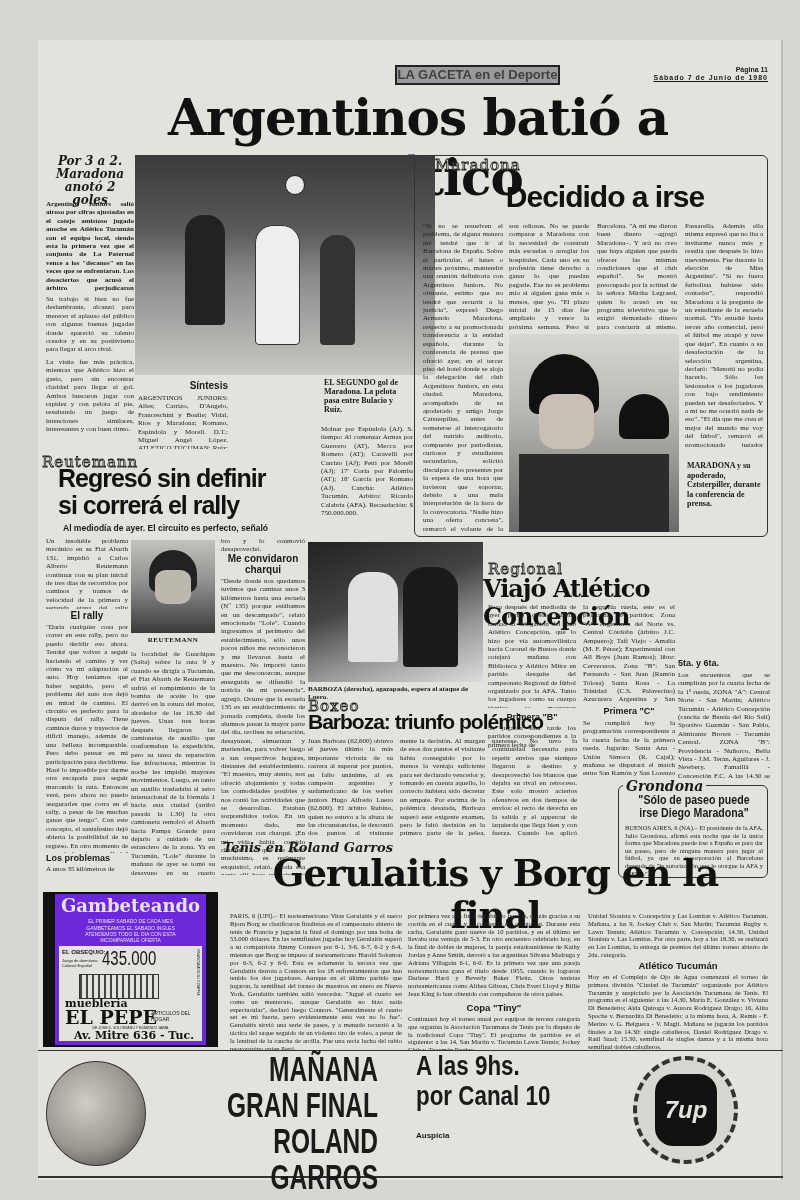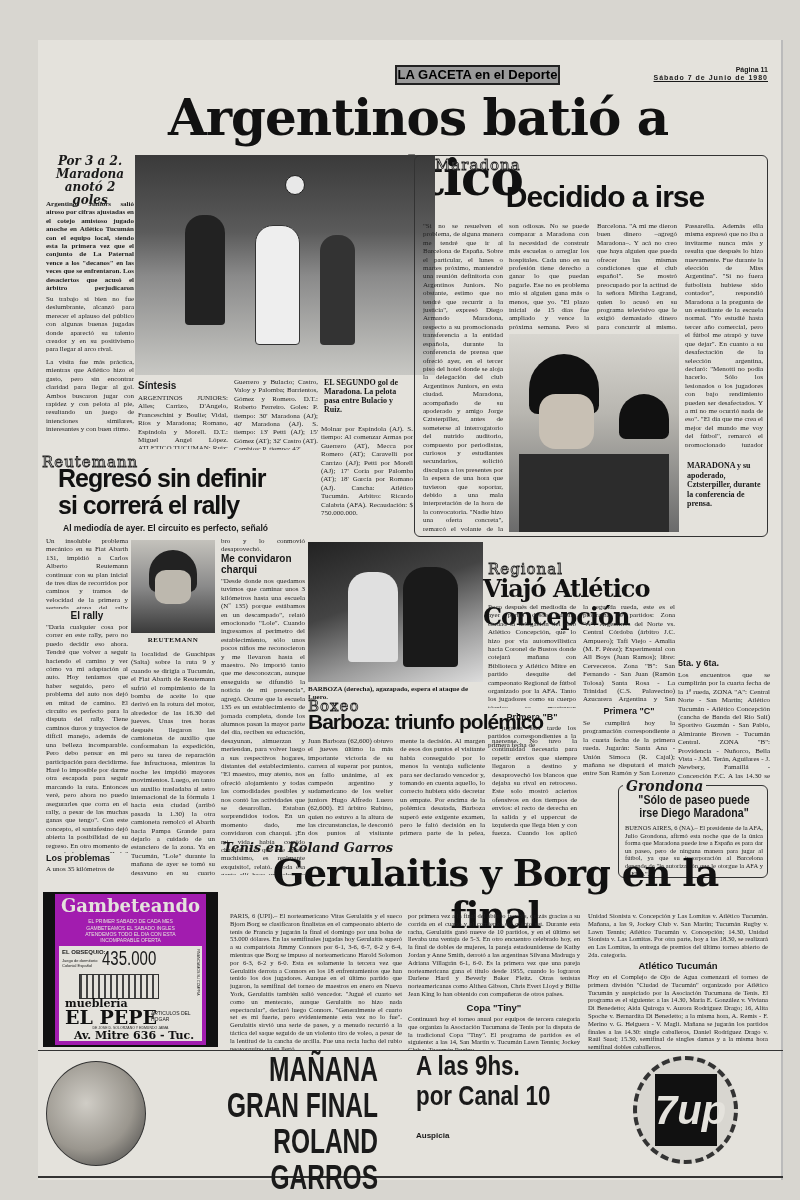--- a/index.html
+++ b/index.html
@@ -2,21 +2,21 @@
 <html><head>
 <meta charset="utf-8">
 <style>
 *{box-sizing:border-box;margin:0;padding:0}
 html,body{width:800px;height:1200px;background:#d8d6d0;overflow:hidden}
 .page{position:absolute;left:38px;top:40px;width:745px;height:1140px;background:#e4e2dc;border-right:2px solid #bbb;font-family:"Liberation Serif",serif;color:#1a1a1a}
 .abs{position:absolute}
 .txt{font-size:7px;line-height:8.4px;text-align:justify;color:#222;overflow:hidden}
 .sans{font-family:"Liberation Sans",sans-serif}
 .photo{background:#555;overflow:hidden}
-.hdr-box{left:357px;top:25px;width:165px;height:20px;background:#9a9a9a;border:2px solid #222;font-family:"Liberation Sans",sans-serif;font-weight:bold;font-size:13px;line-height:16px;text-align:center;color:#000000}
+.hdr-box{left:357px;top:25px;width:165px;height:20px;background:#9a9a9a;border:2px solid #222;font-family:"Liberation Sans",sans-serif;font-weight:bold;font-size:13px;line-height:16px;text-align:center;color:#404040}
 .outline{font-family:"DejaVu Serif",serif;font-size:15px;letter-spacing:1px;color:#e4e2dc;-webkit-text-stroke:0.8px #222;font-weight:normal}
 .hl{font-family:"DejaVu Serif",serif;font-weight:bold;color:#111;letter-spacing:-1px}
 .ss-hl{font-family:"Liberation Sans",sans-serif;font-weight:bold;color:#111;letter-spacing:-1px}
 .cap{font-size:8px;line-height:9px;font-weight:bold}
 b{font-weight:bold}
 </style>
 </head>
 <body>
 
 <div class="page">
@@ -35,23 +35,22 @@
   <div class="abs txt" style="left:8px;top:318px;width:88px;height:92px">La visita fue más práctica, mientras que Atlético hizo el gasto, pero sin encontrar claridad para llegar al gol. Ambos buscaron jugar con rapidez y con pelota al pie, resultando un juego de intenciones similares, interesantes y con buen ritmo.</div>
 
   <div class="abs photo" style="left:97px;top:115px;width:300px;height:220px;background:linear-gradient(180deg,#3a3a3a 0%,#5b5b5b 35%,#8a8a8a 55%,#c8c8c4 100%)">
     <div class="abs" style="left:150px;top:20px;width:20px;height:20px;border-radius:50%;background:#e8e8e8;border:1px solid #222"></div>
     <div class="abs" style="left:50px;top:60px;width:40px;height:110px;background:#222;border-radius:18px 18px 4px 4px"></div>
     <div class="abs" style="left:120px;top:70px;width:45px;height:120px;background:#eee;border-radius:18px 18px 4px 4px;border:1px solid #333"></div>
     <div class="abs" style="left:185px;top:80px;width:35px;height:110px;background:#333;border-radius:16px 16px 4px 4px"></div>
   </div>
   <div class="abs cap" style="left:286px;top:338px;width:88px">EL SEGUNDO gol de Maradona. La pelota pasa entre Bulacio y Ruiz.</div>
 
-  <div class="abs sans" style="left:100px;top:340px;width:90px;text-align:left;font-weight:bold;font-size:10px">Síntesis</div>
+  <div class="abs sans" style="left:100px;top:340px;width:90px;text-align:right;font-weight:bold;font-size:10px">Síntesis</div>
   <div class="abs txt" style="left:100px;top:354px;width:90px;height:55px">ARGENTINOS JUNIORS: Alles; Carrizo, D'Angelo, Franceschini y Boulie; Vidal, Ríos y Maradona; Romano, Espíndola y Morell. D.T.: Miguel Angel López. ATLETICO TUCUMAN: Ruiz; Burgos, Millicay,</div>
-  <div class="abs txt" style="left:196px;top:338px;width:84px;height:72px">Guerrero y Bulacio; Castro, Valoy y Palomba; Barrientos, Gómez y Romero. D.T.: Roberto Ferreiro. Goles: P. tiempo: 30' Maradona (AJ); 40' Maradona (AJ). S. tiempo: 13' Petti (AJ); 15' Gómez (AT); 32' Castro (AT). Cambios: P. tiempo: 42'</div>
   <div class="abs txt" style="left:283px;top:385px;width:92px;height:105px">Molnar por Espíndola (AJ). S. tiempo: Al comenzar Armas por Guerrero (AT), Mecca por Romero (AT); Caravelli por Carrizo (AJ); Petti por Morell (AJ); 17' Coria por Palomba (AT); 18' García por Romano (AJ). Cancha: Atlético Tucumán. Arbitro: Ricardo Calabria (AFA). Recaudación: $ 750.000.000.</div>
 
   <div class="abs" style="left:376px;top:115px;width:354px;height:382px;border:1.5px solid #333;border-radius:6px">
     <div class="abs outline" style="left:20px;top:0px">Maradona</div>
     <div class="abs ss-hl" style="left:40px;top:24px;width:300px;font-size:30px;text-align:center">Decidido a irse</div>
     <div class="abs txt" style="left:8px;top:66px;width:80px;height:310px">"Si no se resuelven el problema, de alguna manera me tendré que ir al Barcelona de España. Sobre el particular, el lunes o martes próximo, mantendré una reunión definitoria con Argentinos Juniors. No obstante, estimo que no tendré que recurrir a la justicia", expresó Diego Armando Maradona, respecto a su promocionada transferencia a la entidad española, durante la conferencia de prensa que ofreció ayer, en el tercer piso del hotel donde se aloja la delegación del club Argentinos Juniors, en esta ciudad. Maradona, acompañado de su apoderado y amigo Jorge Cztsterpiller, antes de someterse al interrogatorio del nutrido auditorio, compuesto por periodistas, curiosos y estudiantes secundarios, solicitó disculpas a los presentes por la espera de una hora que tuvieron que soportar, debido a una mala interpretación de la hora de la convocatoria. "Nadie hizo una oferta concreta", remarcó el volante de la selección nacional al preguntársele por la oferta de Deportivo Español, de Buenos Aires. Respecto a las declaraciones que hicieron sobre el monto de su transferencia, dijo "me molestan y</div>
     <div class="abs txt" style="left:94px;top:66px;width:80px;height:110px">son odiosas. No se puede comparar a Maradona con la necesidad de construir más escuelas o arreglar los hospitales. Cada uno en su profesión tiene derecho a ganar lo que puedan pagarle. Ese no es problema mío si alguien gana más o menos, que yo. "El plazo inicial de 15 días fue ampliado y vence la próxima semana. Pero si todavía no hay una definición, la propuesta se renovará por 15 días más", aclaró Cztsterpiller, refiriéndose a la propuesta del</div>
     <div class="abs txt" style="left:182px;top:66px;width:80px;height:110px">Barcelona. "A mí me dieron buen dinero –agregó Maradona–. Y acá no creo que haya alguien que pueda ofrecer las mismas condiciones que el club español". Se mostró preocupado por la actitud de la señora Mirtha Legrand, quien lo acusó en su programa televisivo que le exigió demasiado dinero para concurrir al mismo. Sobre el entredicho manifestó "no quise ir porque yo defiendo a los jugadores. Esa señora ya tuvo problemas con Randazzo y</div>
     <div class="abs txt" style="left:270px;top:66px;width:78px;height:225px">Passarella. Además ella misma expresó que no iba a invitarme nunca más y resulta que después lo hizo nuevamente. Fue durante la elección de Miss Argentina". "Si no fuera futbolista hubiese sido contador", respondió Maradona a la pregunta de un estudiante de la escuela normal. "Yo estudié hasta tercer año comercial, pero el fútbol me atrapó y tuve que dejar". En cuanto a su desafectación de la selección argentina, declaró: "Menotti no podía hacerlo. Sólo los lesionados o los jugadores con bajo rendimiento pueden ser desafectados. Y a mí no me ocurrió nada de eso". "El día que me crea el mejor del mundo me voy del fútbol", remarcó el promocionado jugador argentino, cuando se lo consultó sobre si era más que Pelé. "No me siento el mejor, ni el número uno –continuó–. Porque si así fuera no tendría más motivaciones para seguir jugando".</div>
     <div class="abs photo" style="left:94px;top:178px;width:170px;height:198px;background:linear-gradient(180deg,#d8d6d0 0%,#b8b6b0 40%,#6a6a6a 100%)">
@@ -75,21 +74,21 @@
   <div class="abs txt" style="left:8px;top:825px;width:82px;height:10px">A unos 35 kilómetros de</div>
 
   <div class="abs photo" style="left:93px;top:500px;width:84px;height:93px;background:linear-gradient(180deg,#c4c2bc 0%,#8a8a8a 50%,#3a3a3a 100%)">
     <div class="abs" style="left:18px;top:10px;width:48px;height:42px;background:#222;border-radius:24px 24px 8px 8px"></div>
     <div class="abs" style="left:24px;top:30px;width:36px;height:34px;background:#bdb8ae;border-radius:30%"></div>
   </div>
   <div class="abs" style="left:93px;top:596px;width:84px;text-align:center;font-size:7px;font-weight:bold;letter-spacing:0.5px">REUTEMANN</div>
   <div class="abs txt" style="left:93px;top:610px;width:84px;height:225px">la localidad de Guachipas (Salta) sobre la ruta 9 y cuando se dirigía a Tucumán, el Fiat Abarth de Reutemann sufrió el rompimiento de la bomba de aceite lo que derivó en la rotura del motor, alrededor de las 16.30 del jueves. Unas tres horas después llegaron las camionetas de auxilio que conformaban la expedición, pero su tarea de reparación fue infructuosa, mientras la noche les impidió mayores movimientos. Luego, en tanto un auxilio trasladaba al astro internacional de la fórmula 1 hacia esta ciudad (arribó pasada la 1.30) la otra camioneta remolcó el Abarth hacia Pampa Grande para dejarlo a cuidado de un estanciero de la zona. Ya en Tucumán, "Lole" durante la mañana de ayer se tomó su desayuno en su cuarto atendió al periodismo. Embarcó a las 12, pero en esas tres horas que estuvo en plena parada salteña, una circunstancia le atrapó el asom-</div>
 
   <div class="abs txt" style="left:183px;top:497px;width:84px;height:16px">bro y lo conmovió desaprovechó.</div>
-  <div class="abs sans" style="left:183px;top:513px;width:84px;text-align:left;font-weight:bold;font-size:10px;line-height:11px">Me convidaron charqui</div>
+  <div class="abs sans" style="left:183px;top:513px;width:84px;text-align:center;font-weight:bold;font-size:10px;line-height:11px">Me convidaron charqui</div>
   <div class="abs txt" style="left:183px;top:537px;width:84px;height:298px">"Desde donde nos quedamos tuvimos que caminar unos 3 kilómetros hasta una escuela (Nº 135) porque estábamos en un descampado", relató emocionado "Lole". Cuando ingresamos al perímetro del establecimiento, sólo unos pocos niños me reconocieron y me llevaron hasta el maestro. No importó tanto que me desconozcan, aunque enseguida se difundió la noticia de mi presencia", agregó. Ocurre que la escuela 135 es un establecimiento de jornada completa, donde los alumnos pasan la mayor parte del día, reciben su educación, desayunan, almuerzan y meriendan, para volver luego a sus respectivos hogares, distantes del establecimiento. "El maestro, muy atento, nos ofreció alojamiento y todas las comodidades posibles y nos contó las actividades que se desarrollan. Estaban sorprendidos todos. En un momento dado, me convidaron con charqui. ¡En mi vida había comido charqui! Lo que me gustó muchísimo, es realmente exquisito!, relató. "Toda esa gente allí hace una obra de Dios, es increíble todo su trabajo y toda su fe, me quedé realmente impresionado, yo nunca había visto una vocación de servicio igual".</div>
 
   <div class="abs photo" style="left:270px;top:502px;width:175px;height:140px;background:linear-gradient(160deg,#222 0%,#444 40%,#999 70%,#ddd 100%)">
     <div class="abs" style="left:40px;top:30px;width:50px;height:90px;background:#e0e0e0;border-radius:20px 20px 4px 4px"></div>
     <div class="abs" style="left:95px;top:25px;width:55px;height:100px;background:#1a1a1a;border-radius:22px 22px 4px 4px"></div>
   </div>
   <div class="abs cap" style="left:270px;top:645px;width:175px;font-size:7px;line-height:8px">BARBOZA (derecha), agazapado, espera el ataque de Luero.</div>
 
   <div class="abs outline" style="left:450px;top:520px">Regional</div>
   <div class="abs hl" style="left:445px;top:535px;width:290px;font-size:24px;line-height:28px">Viajó Atlético Concepción</div>
@@ -120,21 +119,21 @@
   <div class="abs hl" style="left:185px;top:812px;width:545px;font-size:37px;line-height:42px;text-align:center">Gerulaitis y Borg en la final</div>
 
   <div class="abs txt" style="left:192px;top:872px;width:172px;height:138px;font-size:6.6px;line-height:7.8px">PARIS, 6 (UPI).– El norteamericano Vitas Gerulaitis y el sueco Bjorn Borg se clasificaron finalistas en el campeonato abierto de tenis de Francia y jugarán la final el domingo por una bolsa de 53.000 dólares. En las semifinales jugadas hoy Gerulaitis superó a su compatriota Jimmy Connors por 6-1, 3-6, 6-7, 6-2 y 6-4, mientras que Borg se impuso al norteamericano Harold Solomon por 6-3, 6-2 y 6-0. Esta es solamente la tercera vez que Gerulaitis derrota a Connors en los 18 enfrentamientos que han tenido los dos jugadores. Aunque en el último partido que jugaron, la semifinal del torneo de maestros en enero en Nueva York, Gerulaitis también salió vencedor. "Jugué el cuarto set como un mentecato, aunque Gerulaitis no hizo nada espectacular", declaró luego Connors. "Generalmente el cuarto set es mi fuerte, pero evidentemente esta vez no lo fue". Gerulaitis sirvió una serie de pases, y a menudo recurrió a la táctica del saque seguido de un violento tiro de voleo, a pesar de la lentitud de la cancha de arcilla. Fue una recia lucha del rubio neoyorquino quien llegó</div>
   <div class="abs txt" style="left:370px;top:872px;width:172px;height:88px;font-size:6.6px;line-height:7.8px">por primera vez a la final del abierto francés, quizás gracias a su corrida en el cuarto y el comienzo del quinto set. Durante esta racha, Gerulaitis ganó nueve de 10 partidos, y en el último set llevaba una ventaja de 5-3. En otro encuentro celebrado hoy, en la final de dobles de mujeres, la pareja estadounidense de Kathy Jordan y Anne Smith, derrotó a las argentinas Silvana Madruga y Adriana Villagrán 6-1, 6-0. Es la primera vez que una pareja norteamericana gana el título desde 1955, cuando lo lograron Darlene Hard y Beverly Baker Fleitz. Otras tenistas norteamericanas como Althea Gibson, Chris Evert Lloyd y Billie Jean King lo han obtenido con compañeras de otros países.</div>
   <div class="abs sans" style="left:370px;top:962px;width:172px;text-align:center;font-weight:bold;font-size:9.5px">Copa "Tiny"</div>
   <div class="abs txt" style="left:370px;top:975px;width:172px;height:35px;font-size:6.6px;line-height:7.8px">Continuará hoy el torneo anual por equipos de tercera categoría que organiza la Asociación Tucumana de Tenis por la disputa de la tradicional Copa "Tiny". El programa de partidos es el siguiente: a las 14, San Martín v. Tucumán Lawn Tennis; Jockey Club v. Tucumán Rugby;</div>
   <div class="abs txt" style="left:550px;top:872px;width:180px;height:48px;font-size:6.6px;line-height:7.8px">Unidad Sionista v. Concepción y Las Lomitas v. Atlético Tucumán. Mañana, a las 9, Jockey Club v. San Martín; Tucumán Rugby v. Lawn Tennis; Atlético Tucumán v. Concepción; 14.30, Unidad Sionista v. Las Lomitas. Por otra parte, hoy a las 18.30, se realizará en Las Lomitas, la entrega de premios del último torneo abierto de 2da. categoría.</div>
   <div class="abs sans" style="left:550px;top:920px;width:180px;text-align:center;font-weight:bold;font-size:9.5px">Atlético Tucumán</div>
   <div class="abs txt" style="left:550px;top:933px;width:180px;height:78px;font-size:6.6px;line-height:7.8px">Hoy en el Complejo de Ojo de Agua comenzará el torneo de primera división "Ciudad de Tucumán" organizado por Atlético Tucumán y auspiciado por la Asociación Tucumana de Tenis. El programa es el siguiente: a las 14.30, María E. González v. Viviana Di Benedetto; Aída Quiroga v. Aurora Rodríguez Drago; 16, Alita Spoche v. Bernardita Di Benedetto; a la misma hora, A. Remis - F. Merino v. G. Helguera - V. Magli. Mañana se jugarán los partidos finales a las 14.30: single caballeros, Daniel Rodríguez Drago v. Raúl Saad; 15.30, semifinal de singles damas y a la misma hora semifinal dobles caballeros.</div>
 
-  <div class="abs" style="left:5px;top:852px;width:175px;height:155px;background:#a21caf;border:2px solid #111">
+  <div class="abs" style="left:5px;top:852px;width:175px;height:155px;background:#6d28d9;border:2px solid #111">
     <div class="abs" style="left:0;top:0;width:171px;height:151px;border-left:10px solid #111;border-right:10px solid #111"></div>
     <div class="abs hl" style="left:10px;top:1px;width:151px;text-align:center;color:#e4e2dc;font-size:18px;line-height:22px;letter-spacing:0">Gambeteando</div>
     <div class="abs sans" style="left:10px;top:24px;width:151px;text-align:center;color:#e4e2dc;font-size:5px;line-height:6px">EL PRIMER SABADO DE CADA MES</div>
     <div class="abs sans" style="left:10px;top:31px;width:151px;text-align:center;color:#e4e2dc;font-size:5px;line-height:6px">GAMBETEAMOS EL SABADO INGLES</div>
     <div class="abs sans" style="left:10px;top:37px;width:151px;text-align:center;color:#e4e2dc;font-size:5px;line-height:6px">ATENDEMOS TODO EL DIA CON ESTA</div>
     <div class="abs sans" style="left:10px;top:43px;width:151px;text-align:center;color:#e4e2dc;font-size:5px;line-height:6px">INCOMPARABLE OFERTA</div>
     <div class="abs" style="left:14px;top:52px;width:143px;height:95px;background:#e4e2dc">
       <div class="abs sans" style="left:3px;top:3px;font-size:6px;font-weight:bold">EL OBSEQUIO:</div>
       <div class="abs sans" style="left:3px;top:12px;width:40px;font-size:4px;line-height:5px">Juego de dormitorio Colonial Español</div>
       <div class="abs sans" style="left:43px;top:1px;font-size:20px;line-height:22px;transform:scaleX(0.75);transform-origin:left">435.000</div>
@@ -150,17 +149,17 @@
 
   <div class="abs" style="left:0;top:1010px;width:745px;height:128px;border-top:1.5px solid #333;border-bottom:2px solid #333">
     <div class="abs" style="left:8px;top:10px;width:100px;height:105px;border-radius:50%;background:radial-gradient(circle at 40% 40%,#d0cdc6 0%,#9a968e 55%,#3a3a3a 100%);border:1px solid #333"></div>
     <div class="abs sans" style="left:110px;top:0px;width:230px;text-align:right;font-weight:bold;font-size:35px;line-height:36px;transform:scaleX(0.7);transform-origin:right">MAÑANA</div>
     <div class="abs sans" style="left:110px;top:36px;width:230px;text-align:right;font-weight:bold;font-size:35px;line-height:36px;transform:scaleX(0.7);transform-origin:right">GRAN FINAL</div>
     <div class="abs sans" style="left:60px;top:72px;width:280px;text-align:right;font-weight:bold;font-size:35px;line-height:36px;transform:scaleX(0.7);transform-origin:right">ROLAND GARROS</div>
     <div class="abs sans" style="left:378px;top:0px;font-weight:bold;font-size:28px;line-height:30px;transform:scaleX(0.8);transform-origin:left">A las 9hs.</div>
     <div class="abs sans" style="left:378px;top:30px;font-weight:bold;font-size:28px;line-height:30px;transform:scaleX(0.8);transform-origin:left">por Canal 10</div>
     <div class="abs sans" style="left:378px;top:80px;font-weight:bold;font-size:8px">Auspicia</div>
     <div class="abs" style="left:595px;top:5px;width:105px;height:108px;border-radius:50%;border:4px dashed #333;background:#d8d6d0">
-      <div class="abs sans" style="left:18px;top:14px;width:62px;height:72px;background:#111;border-radius:0;color:#e4e2dc;font-weight:bold;font-style:italic;font-size:40px;line-height:72px;text-align:center">7up</div>
+      <div class="abs sans" style="left:18px;top:14px;width:62px;height:72px;background:#111;border-radius:18px;color:#e4e2dc;font-weight:bold;font-style:italic;font-size:24px;line-height:72px;text-align:center">7up</div>
     </div>
   </div>
 
 </div>
 
 </body></html>

